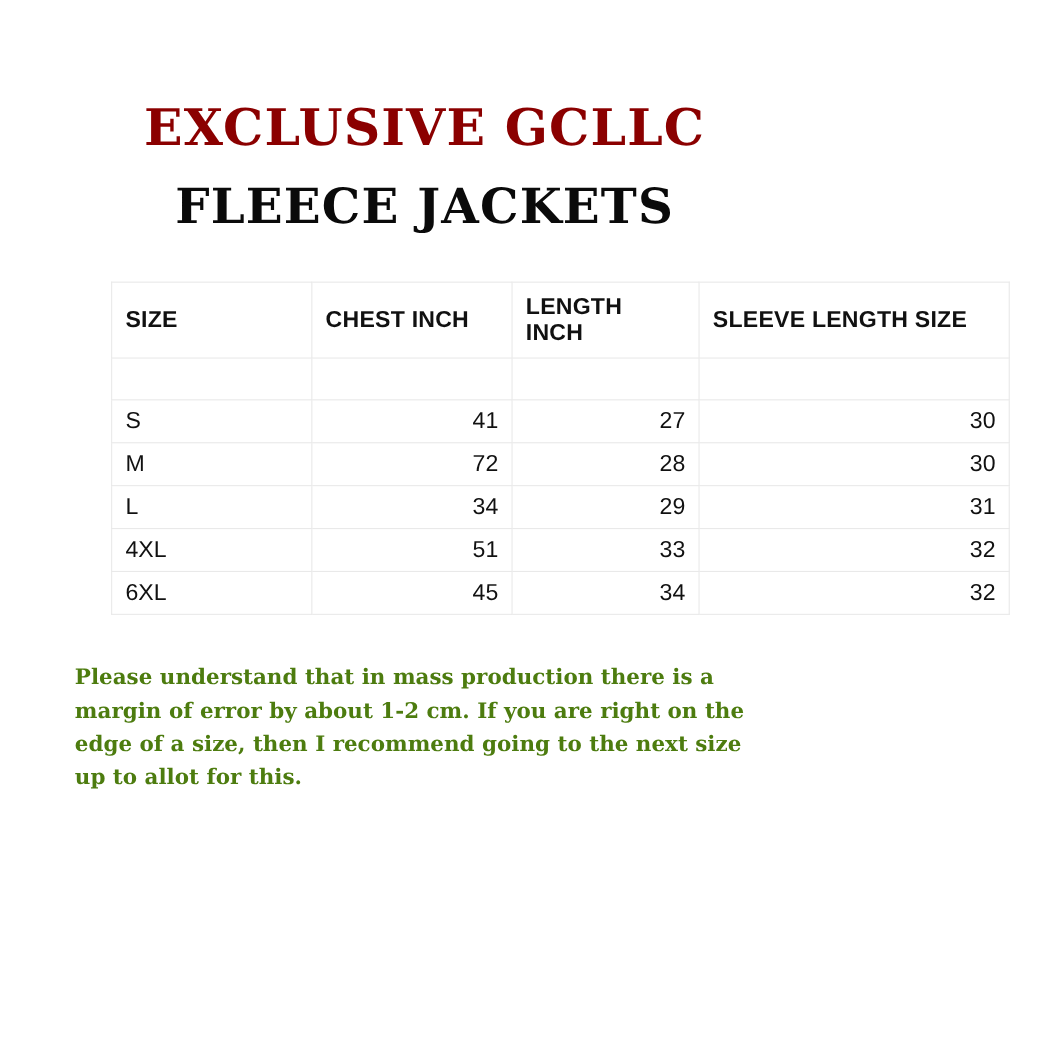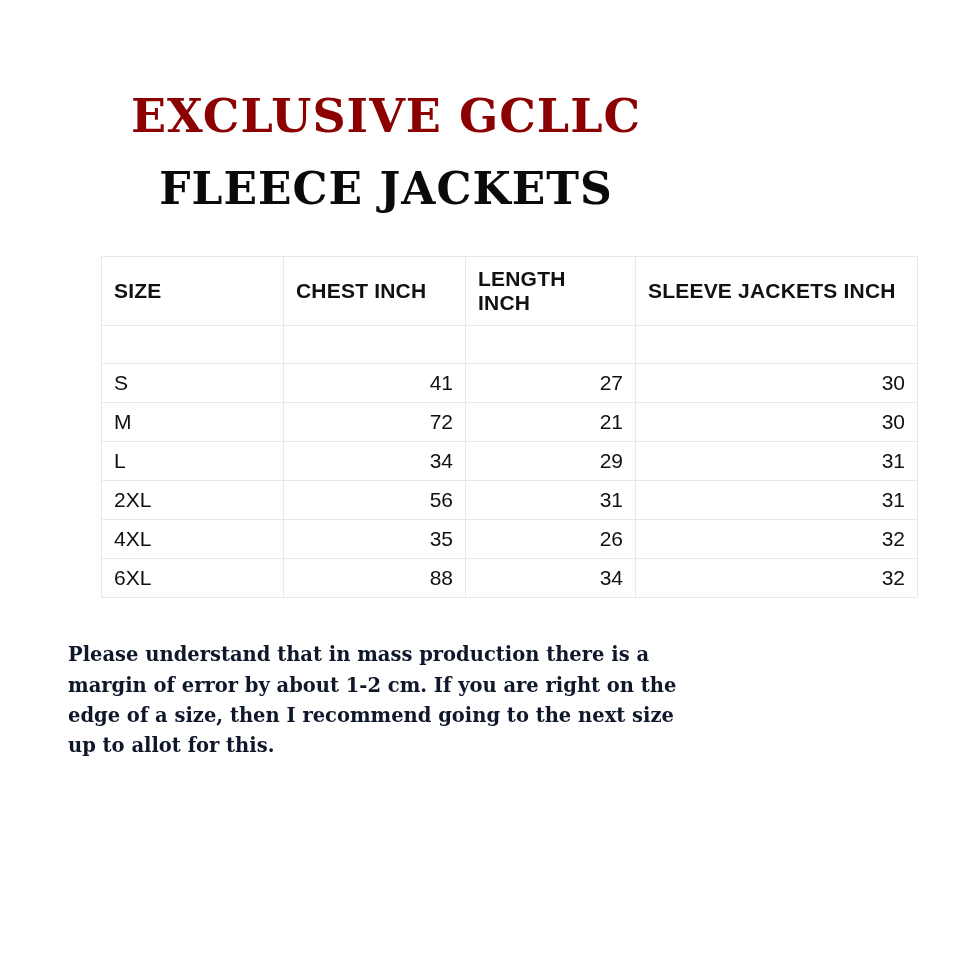--- a/index.html
+++ b/index.html
@@ -81,21 +81,21 @@
   }
   table.size-table tr.spacer td {
     height: 38px;
   }
   .note {
     margin: 42px 68px 0 68px;
     font-family: "DejaVu Serif", serif;
     font-weight: bold;
     font-size: 19.5px;
     line-height: 1.55;
-    color: #0f172a;
+    color: #4d7c0f;
   }
 </style>
 </head>
 <body>
 
 <div class="page">
 
   <div class="title-block">
     <h1 class="title-main" style="color: rgb(139, 0, 0);">EXCLUSIVE GCLLC</h1>
     <h2 class="title-sub" style="color: rgb(10, 10, 10);">FLEECE JACKETS</h2>
@@ -107,63 +107,57 @@
         <col class="c-size">
         <col class="c-chest">
         <col class="c-length">
         <col class="c-sleeve">
       </colgroup>
       <thead>
         <tr>
           <th>SIZE</th>
           <th>CHEST INCH</th>
           <th>LENGTH INCH</th>
-          <th>SLEEVE JACKETS INCH</th>
+          <th>SLEEVE LENGTH SIZE</th>
         </tr>
       </thead>
       <tbody>
         <tr class="spacer">
           <td class="label"></td>
           <td class="num"></td>
           <td class="num"></td>
           <td class="num"></td>
         </tr>
         <tr>
           <td class="label">S</td>
           <td class="num">41</td>
           <td class="num">27</td>
           <td class="num">30</td>
         </tr>
         <tr>
           <td class="label">M</td>
           <td class="num">72</td>
-          <td class="num">21</td>
+          <td class="num">28</td>
           <td class="num">30</td>
         </tr>
         <tr>
           <td class="label">L</td>
           <td class="num">34</td>
           <td class="num">29</td>
           <td class="num">31</td>
         </tr>
         <tr>
-          <td class="label">2XL</td>
-          <td class="num">56</td>
-          <td class="num">31</td>
-          <td class="num">31</td>
-        </tr>
-        <tr>
           <td class="label">4XL</td>
-          <td class="num">35</td>
-          <td class="num">26</td>
+          <td class="num">51</td>
+          <td class="num">33</td>
           <td class="num">32</td>
         </tr>
         <tr>
           <td class="label">6XL</td>
-          <td class="num">88</td>
+          <td class="num">45</td>
           <td class="num">34</td>
           <td class="num">32</td>
         </tr>
       </tbody>
     </table>
   </div>
 
   <p class="note">Please understand that in mass production there is a margin of error by about 1-2 cm. If you are right on the edge of a size, then I recommend going to the next size up to allot for this.</p>
 
 </div>

